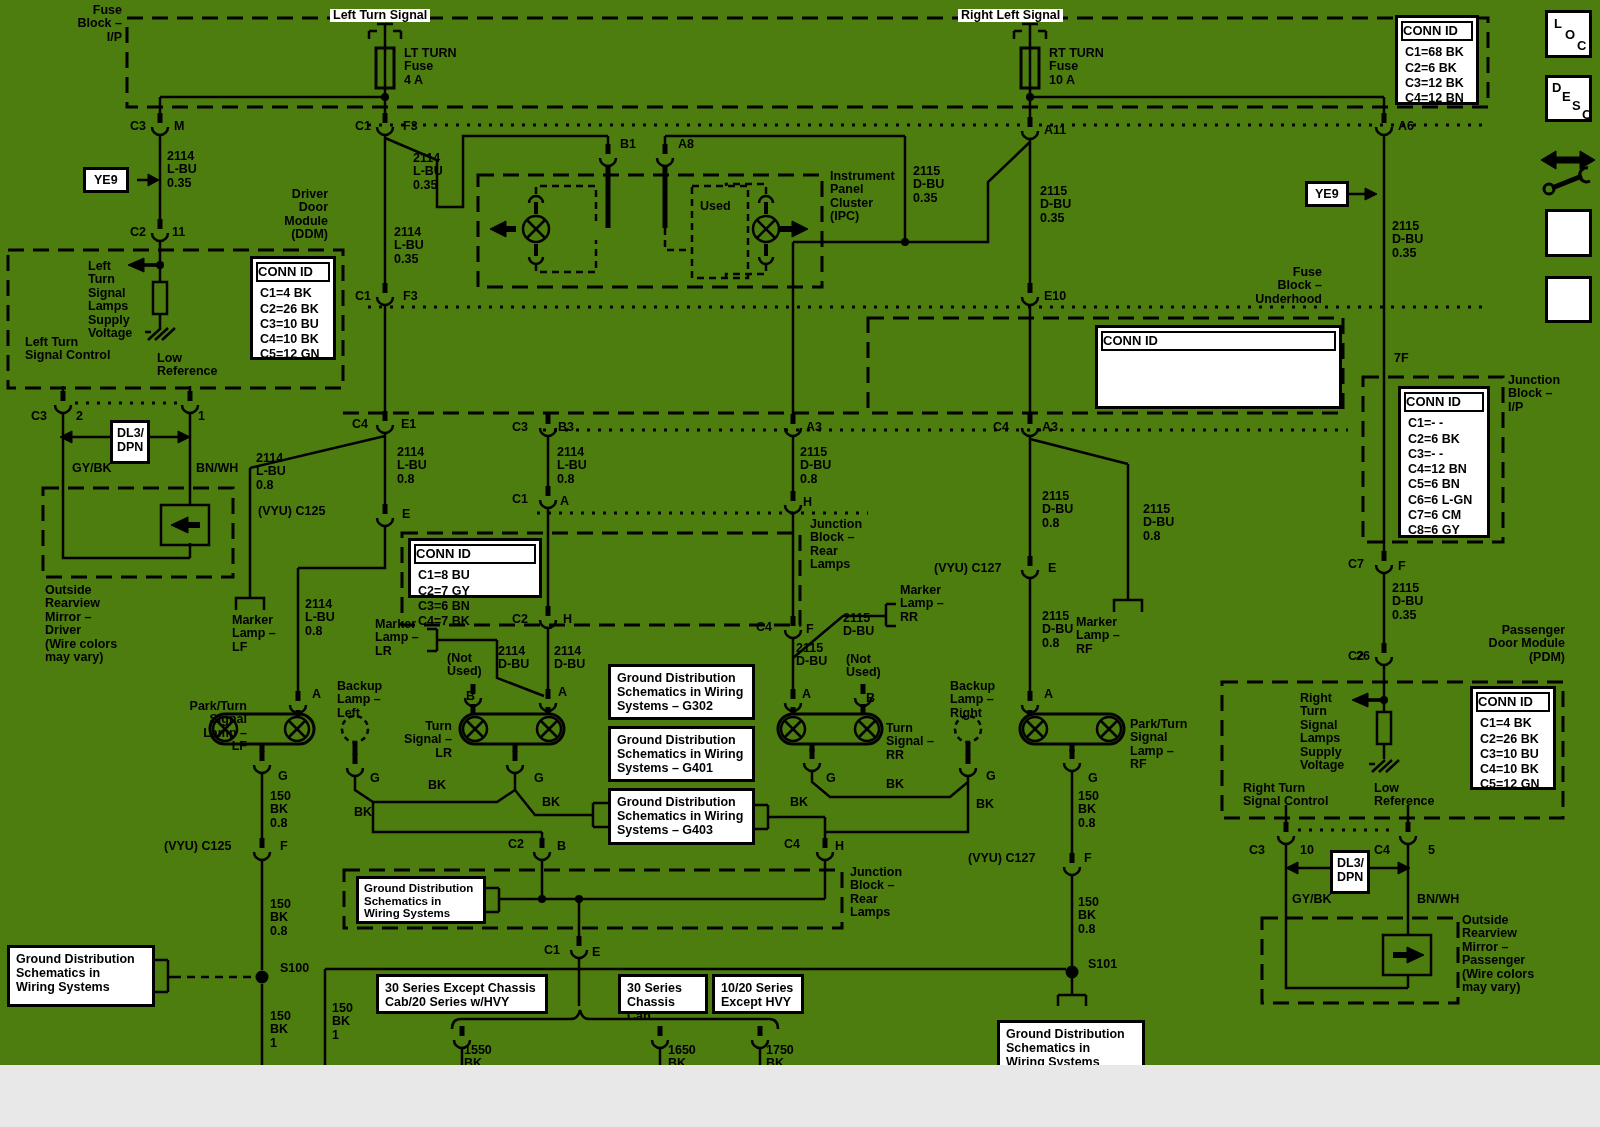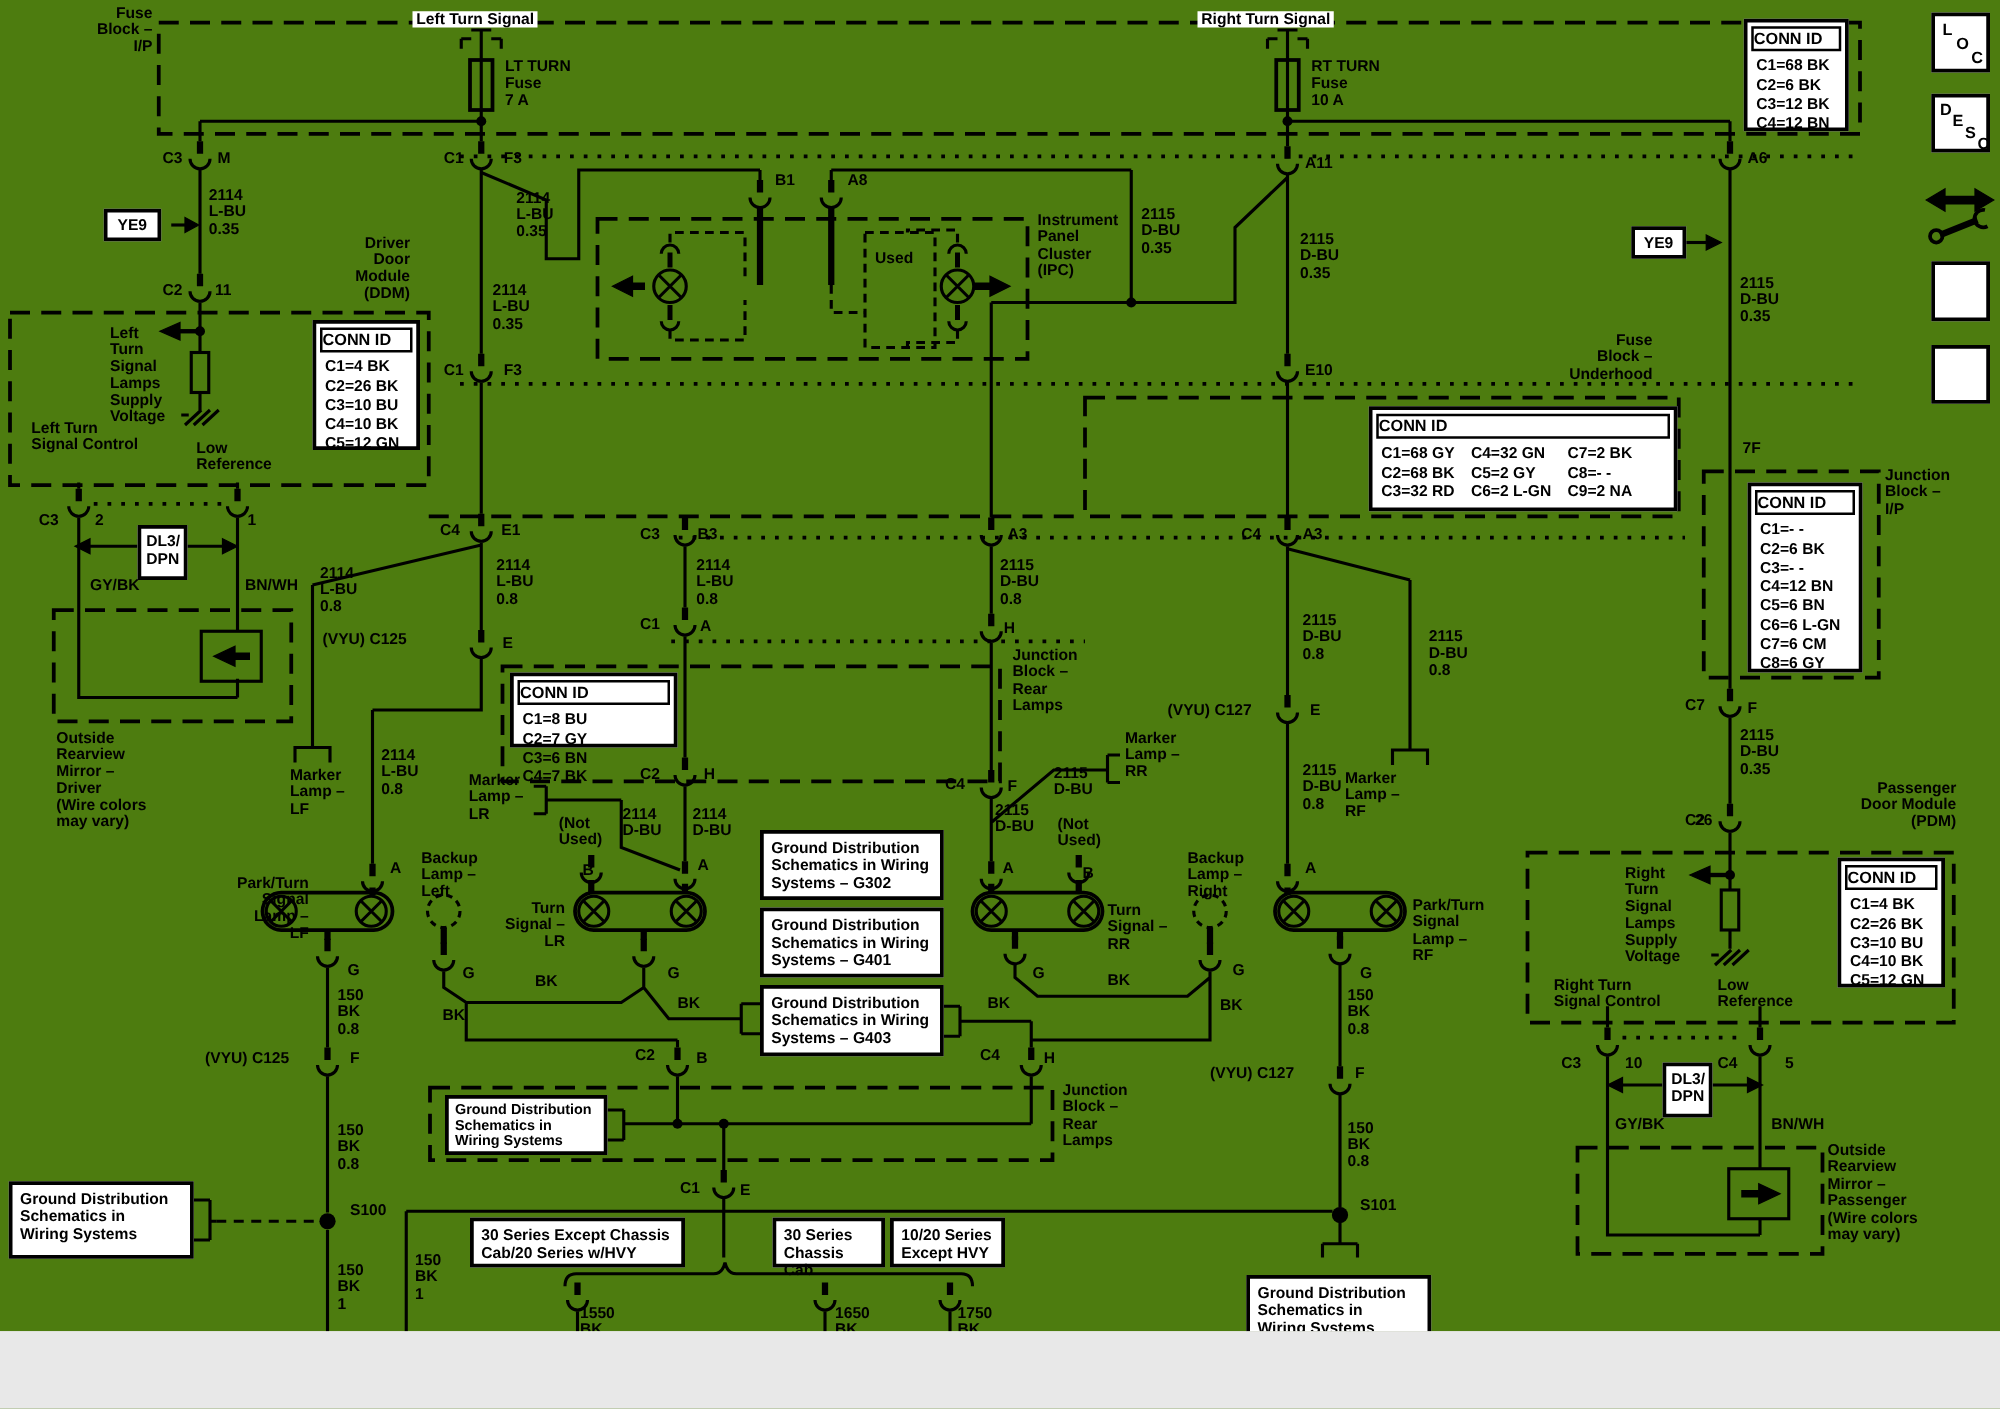--- a/index.html
+++ b/index.html
@@ -257,22 +257,22 @@
 
   <line x1="855" y1="1121" x2="1600" y2="1121" stroke="#000" stroke-width="1.5"></line>
 </svg>
 
 <div class="lb ra" style="left:60px;top:4px;width:62px">Fuse
 Block –
 I/P</div>
 <div class="lb bg" style="left:330px;top:9px">Left Turn Signal</div>
 <div class="lb" style="left:404px;top:47px">LT TURN
 Fuse
-7 A</div>
-<div class="lb bg" style="left:958px;top:9px">Right Turn Signal</div>
+4 A</div>
+<div class="lb bg" style="left:958px;top:9px">Right Left Signal</div>
 <div class="lb" style="left:1049px;top:47px">RT TURN
 Fuse
 10 A</div>
 
 <div class="cid" style="left:1395px;top:15px;width:84px;height:90px">
   <div class="tt">CONN ID</div>
   <div class="bd">C1=68 BK
 C2=6 BK
 C3=12 BK
 C4=12 BN</div>
@@ -554,27 +554,20 @@
 <div class="lb" style="left:1040px;top:185px">2115
 D-BU
 0.35</div>
 <div class="lb" style="left:1044px;top:290px">E10</div>
 <div class="lb ra" style="left:1238px;top:266px;width:84px">Fuse
 Block –
 Underhood</div>
 
 <div class="cid" style="left:1095px;top:325px;width:247px;height:84px">
   <div class="tt">CONN ID</div>
-  <div class="bd"><span class="col">C1=68 GY
-C2=68 BK
-C3=32 RD</span><span class="col">C4=32 GN
-C5=2 GY
-C6=2 L-GN</span><span class="col" style="margin-right:0">C7=2 BK
-C8=- -
-C9=2 NA</span></div>
 </div>
 
 <div class="lb" style="left:1398px;top:120px">A6</div>
 <div class="bx" style="left:1305px;top:181px;padding:3px 7px">YE9</div>
 <div class="lb" style="left:1392px;top:220px">2115
 D-BU
 0.35</div>
 <div class="lb" style="left:1394px;top:352px">7F</div>
 <div class="lb" style="left:1508px;top:374px">Junction
 Block –

